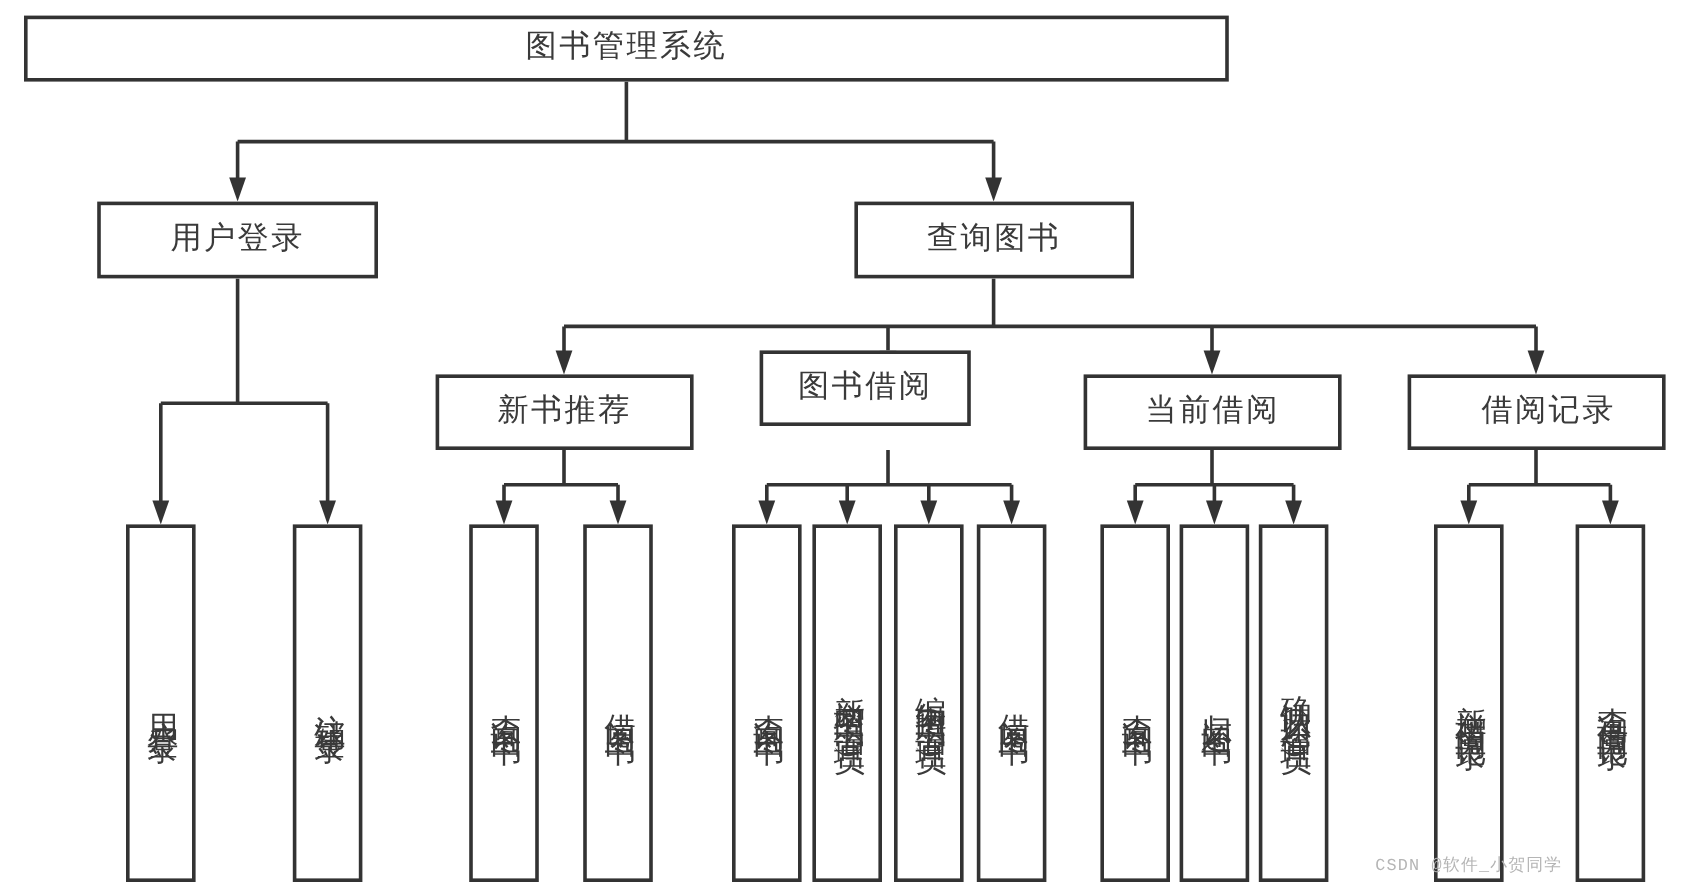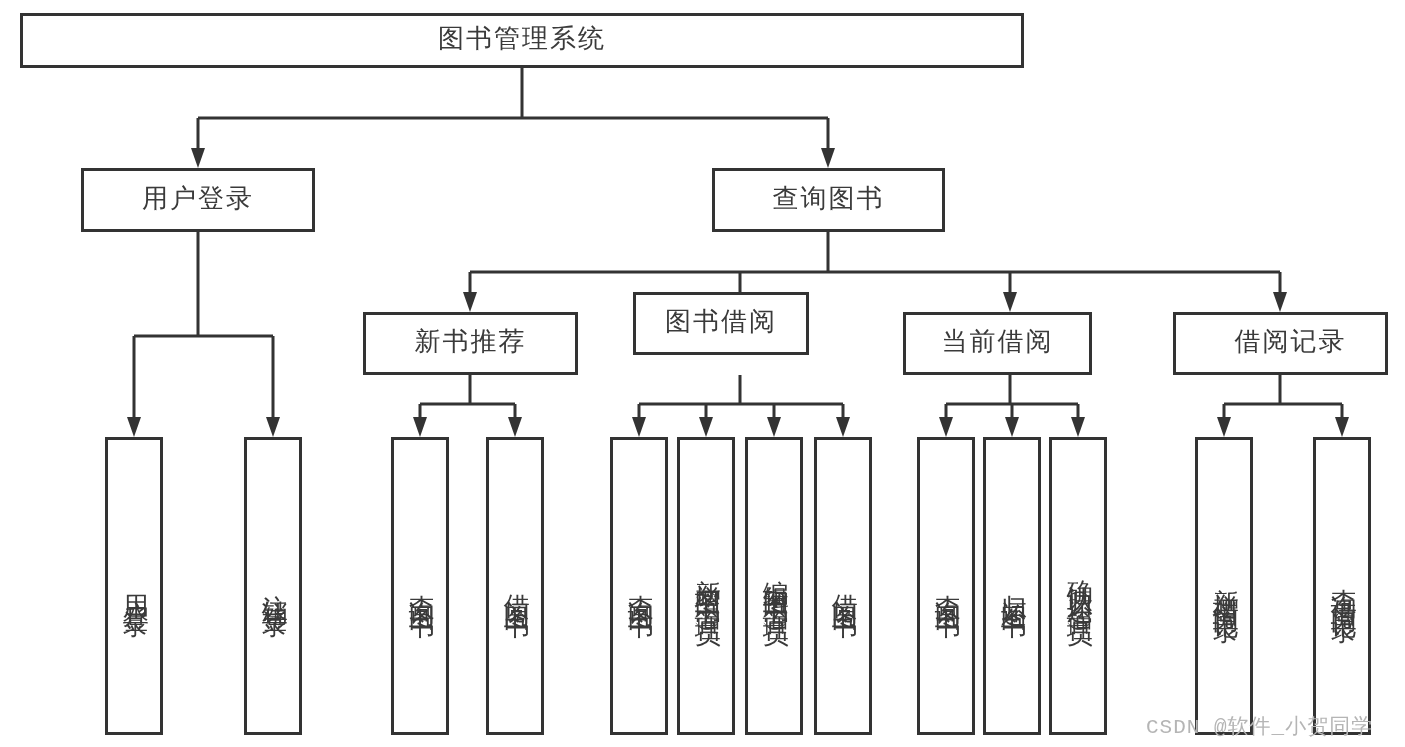--- a/index.html
+++ b/index.html
@@ -38,21 +38,21 @@
     writing-mode: vertical-rl;
     text-orientation: mixed;
     letter-spacing: 6px;
     white-space: normal;
     max-height: 288px;
   }
   .watermark {
     position: absolute;
     left: 1146px;
     top: 712px;
-    font-size: 21px;
+    font-size: 14px;
     letter-spacing: 1px;
     color: var(--wm, #b5b5b5);
     white-space: nowrap;
     z-index: 5;
   }
 </style>
 </head>
 <body>
 
 <div class="canvas">
@@ -107,21 +107,21 @@
   <div class="node hbox" style="left:712px; top:168px; width:233px; height:64px;">
     <span>查询图书</span>
   </div>
 
   <div class="node hbox" style="left:363px; top:312px; width:215px; height:63px;text-align:center;">
     <span>新书推荐</span>
   </div>
   <div class="node hbox" style="left:633px; top:292px; width:176px; height:63px;">
     <span>图书借阅</span>
   </div>
-  <div class="node hbox" style="left:903px; top:312px; width:189px; height:63px;">
+  <div class="node hbox" style="left:903px; top:312px; width:215px; height:63px;">
     <span>当前借阅</span>
   </div>
   <div class="node hbox" style="left:1173px; top:312px; width:215px; height:63px;padding-left:20px;">
     <span>借阅记录</span>
   </div>
 
   <div class="node vbox" style="left:105px; top:437px; width:58px; height:298px;">
     <span>用户登录</span>
   </div>
   <div class="node vbox" style="left:244px; top:437px; width:58px; height:298px;">

